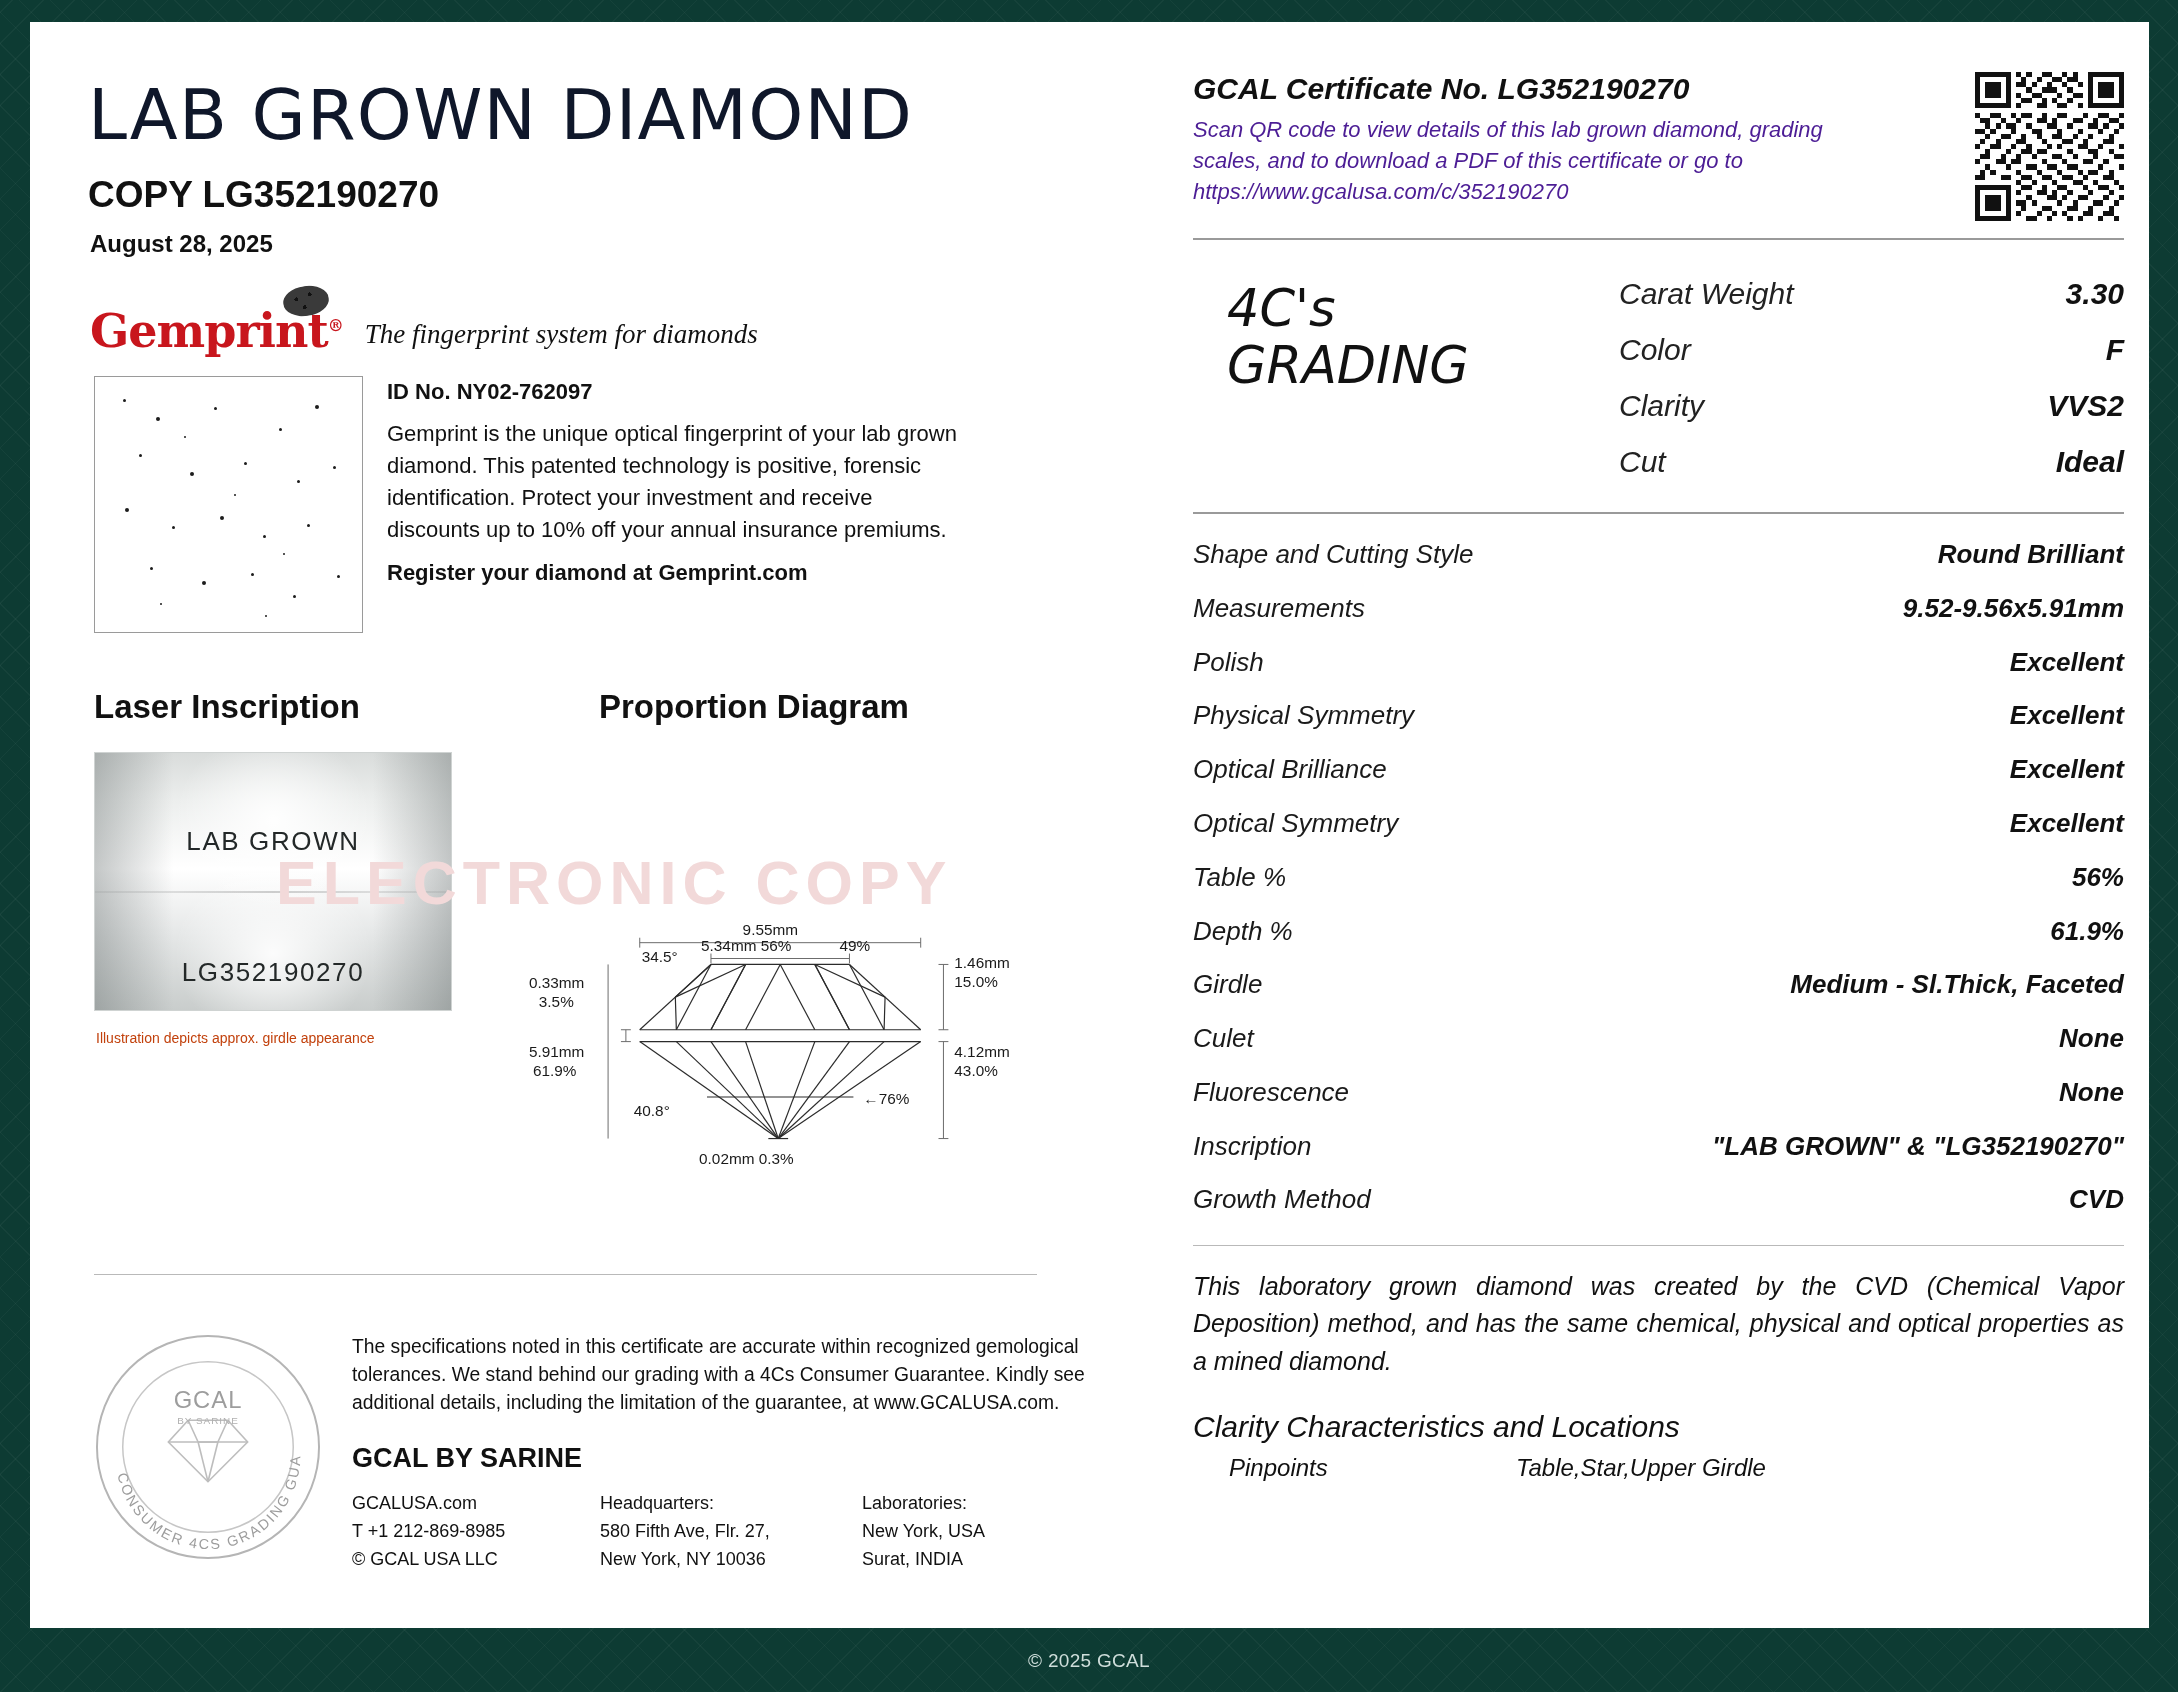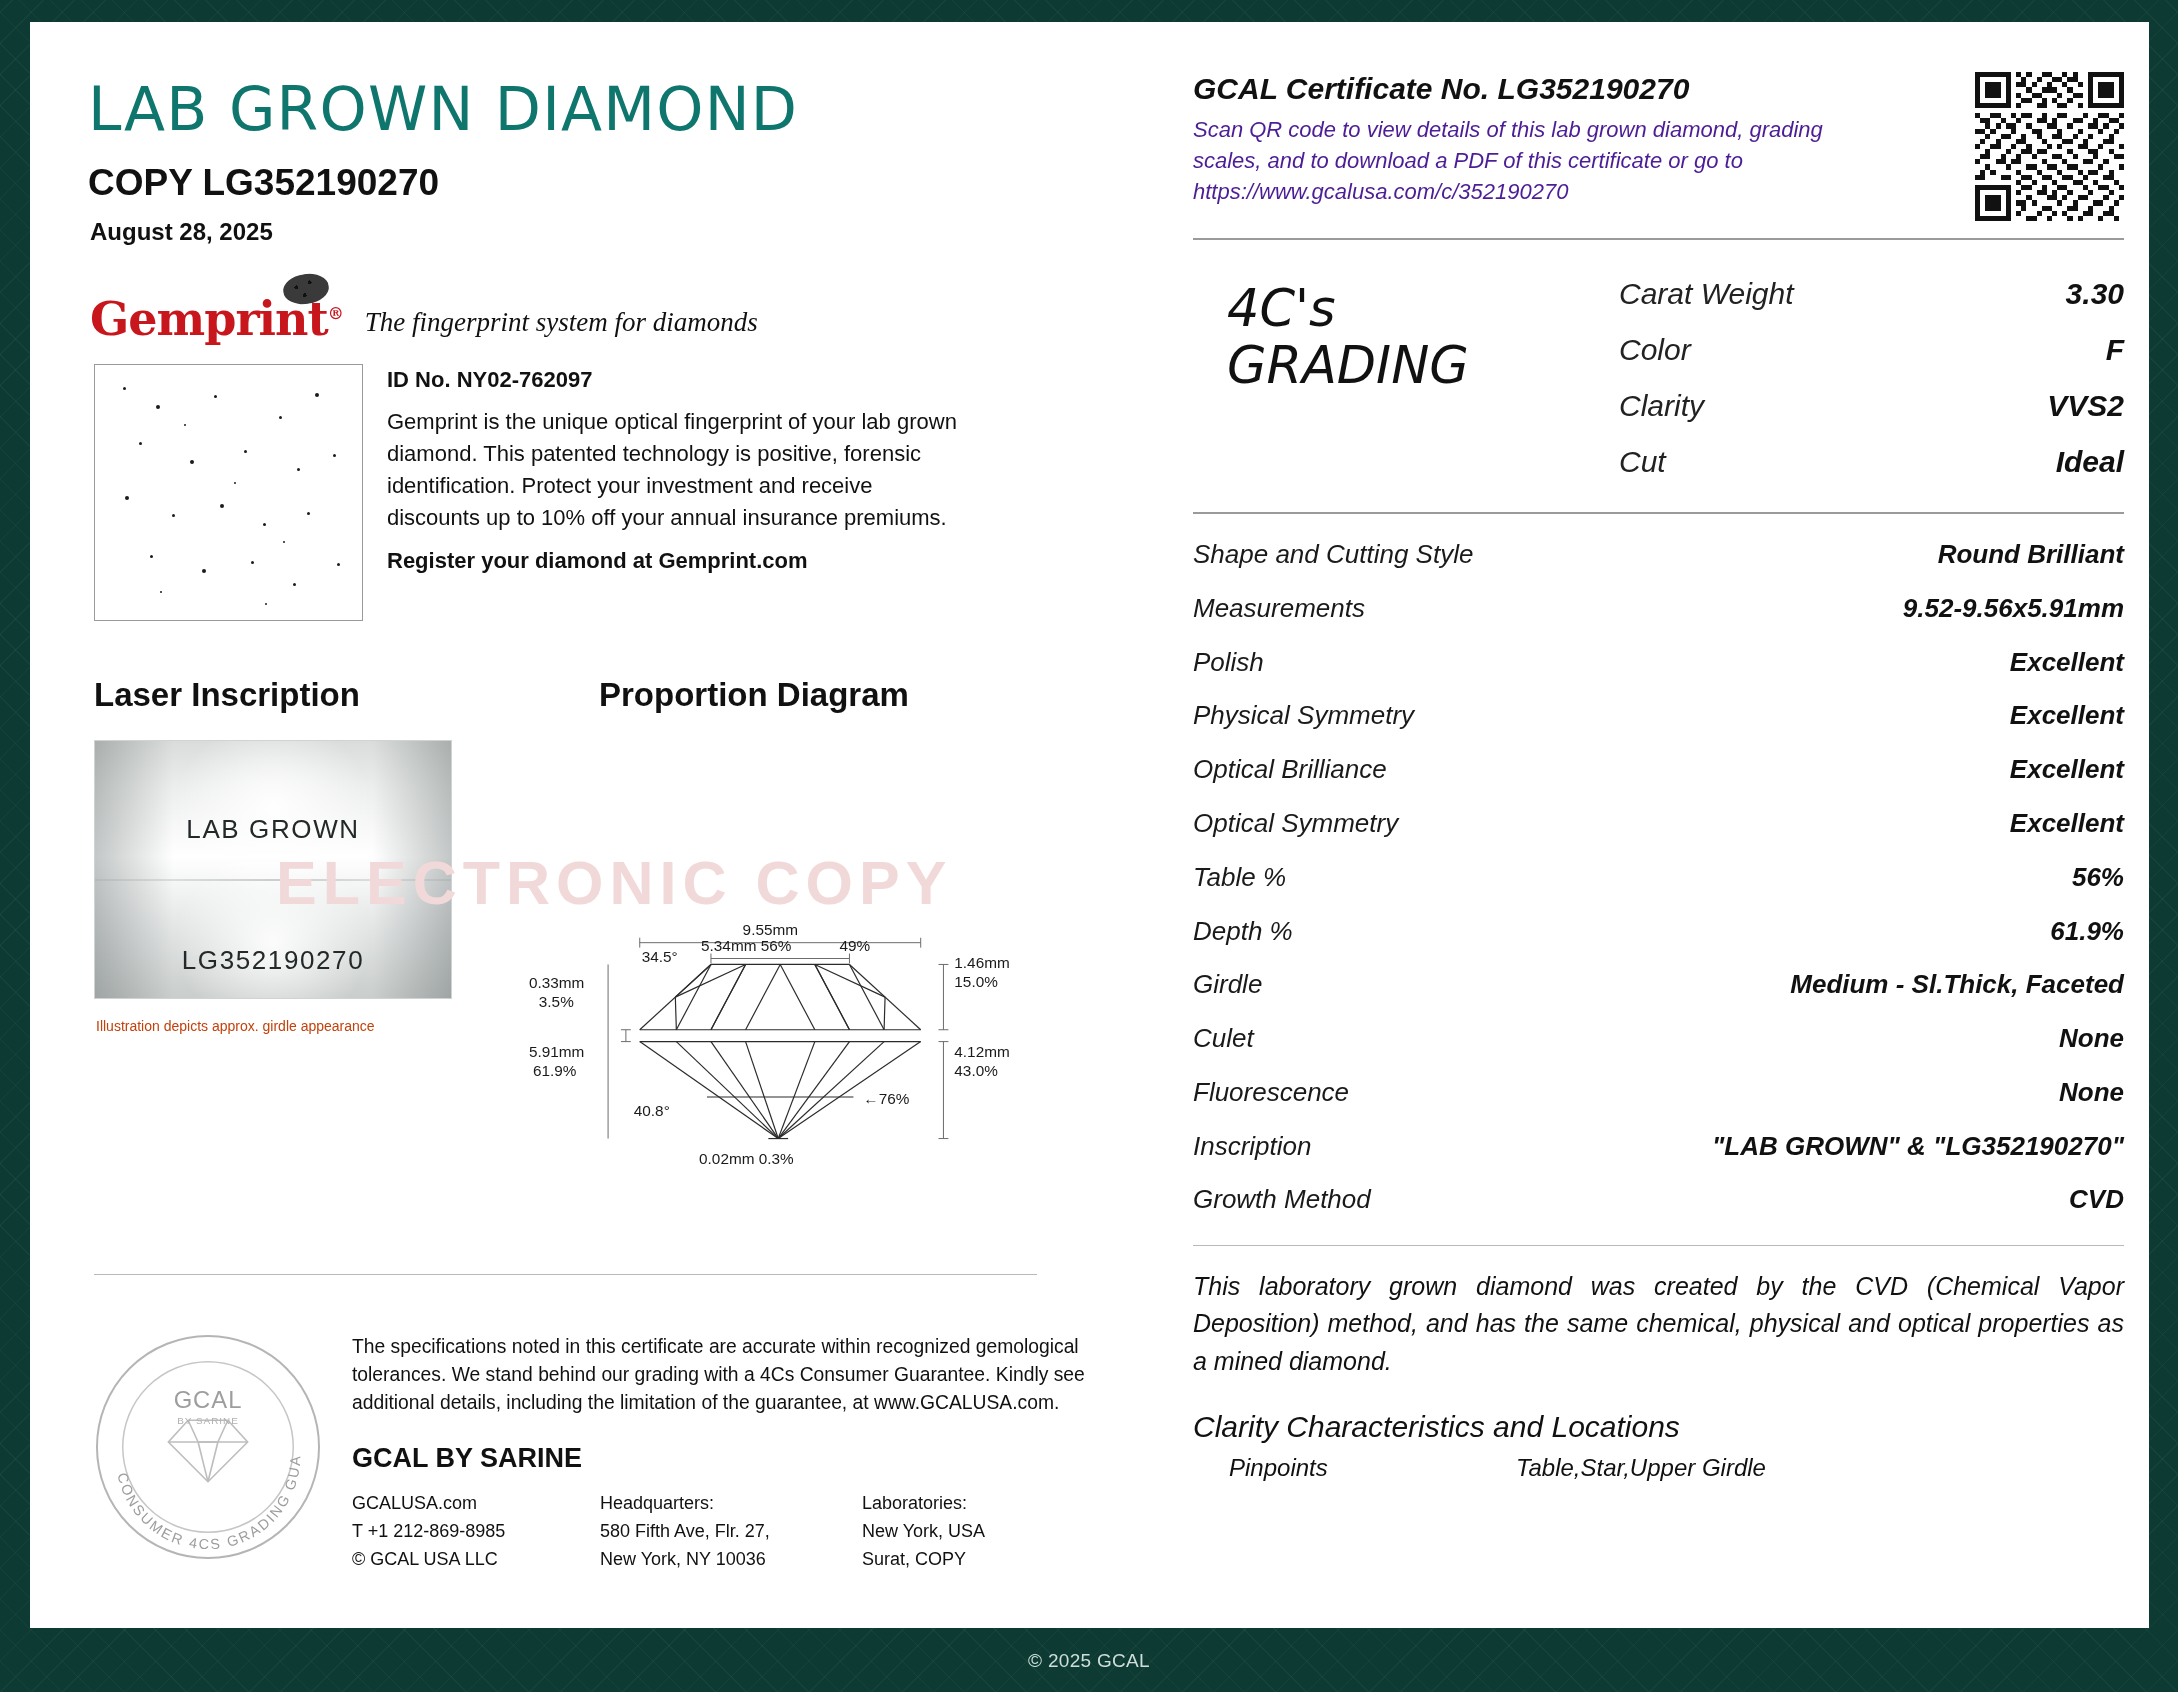--- a/index.html
+++ b/index.html
@@ -56,24 +56,24 @@
 
   
   .left {
     position: absolute;
     left: 28px;
     top: 24px;
     width: 1079px;
     height: 1554px;
   }
   .title-main {
-    font-size: 60px;
+    font-size: 70px;
     letter-spacing: 1.2px;
     font-weight: 400;
-    color: #0f766e;
+    color: #0f172a;
     margin: 28px 0 0 30px;
     font-family: "DejaVu Sans", sans-serif;
   }
   .title-cert {
     font-size: 37px;
     font-weight: 700;
     margin: 18px 0 0 30px;
     color: #111;
   }
   .title-date {
@@ -567,21 +567,21 @@
               <div>© GCAL USA LLC</div>
             </div>
             <div class="c2">
               <div style="font-weight:400">Headquarters:</div>
               <div>580 Fifth Ave, Flr. 27,</div>
               <div>New York, NY 10036</div>
             </div>
             <div class="c3">
               <div>Laboratories:</div>
               <div>New York, USA</div>
-              <div>Surat, COPY</div>
+              <div>Surat, INDIA</div>
             </div>
           </div>
         </div>
       </div>
     </div>
 
     <div class="right">
       <div class="cert-no">GCAL Certificate No. LG352190270</div>
       <div class="qr-note">Scan QR code to view details of this lab grown diamond, grading scales, and to download a PDF of this certificate or go to https://www.gcalusa.com/c/352190270</div>
 

